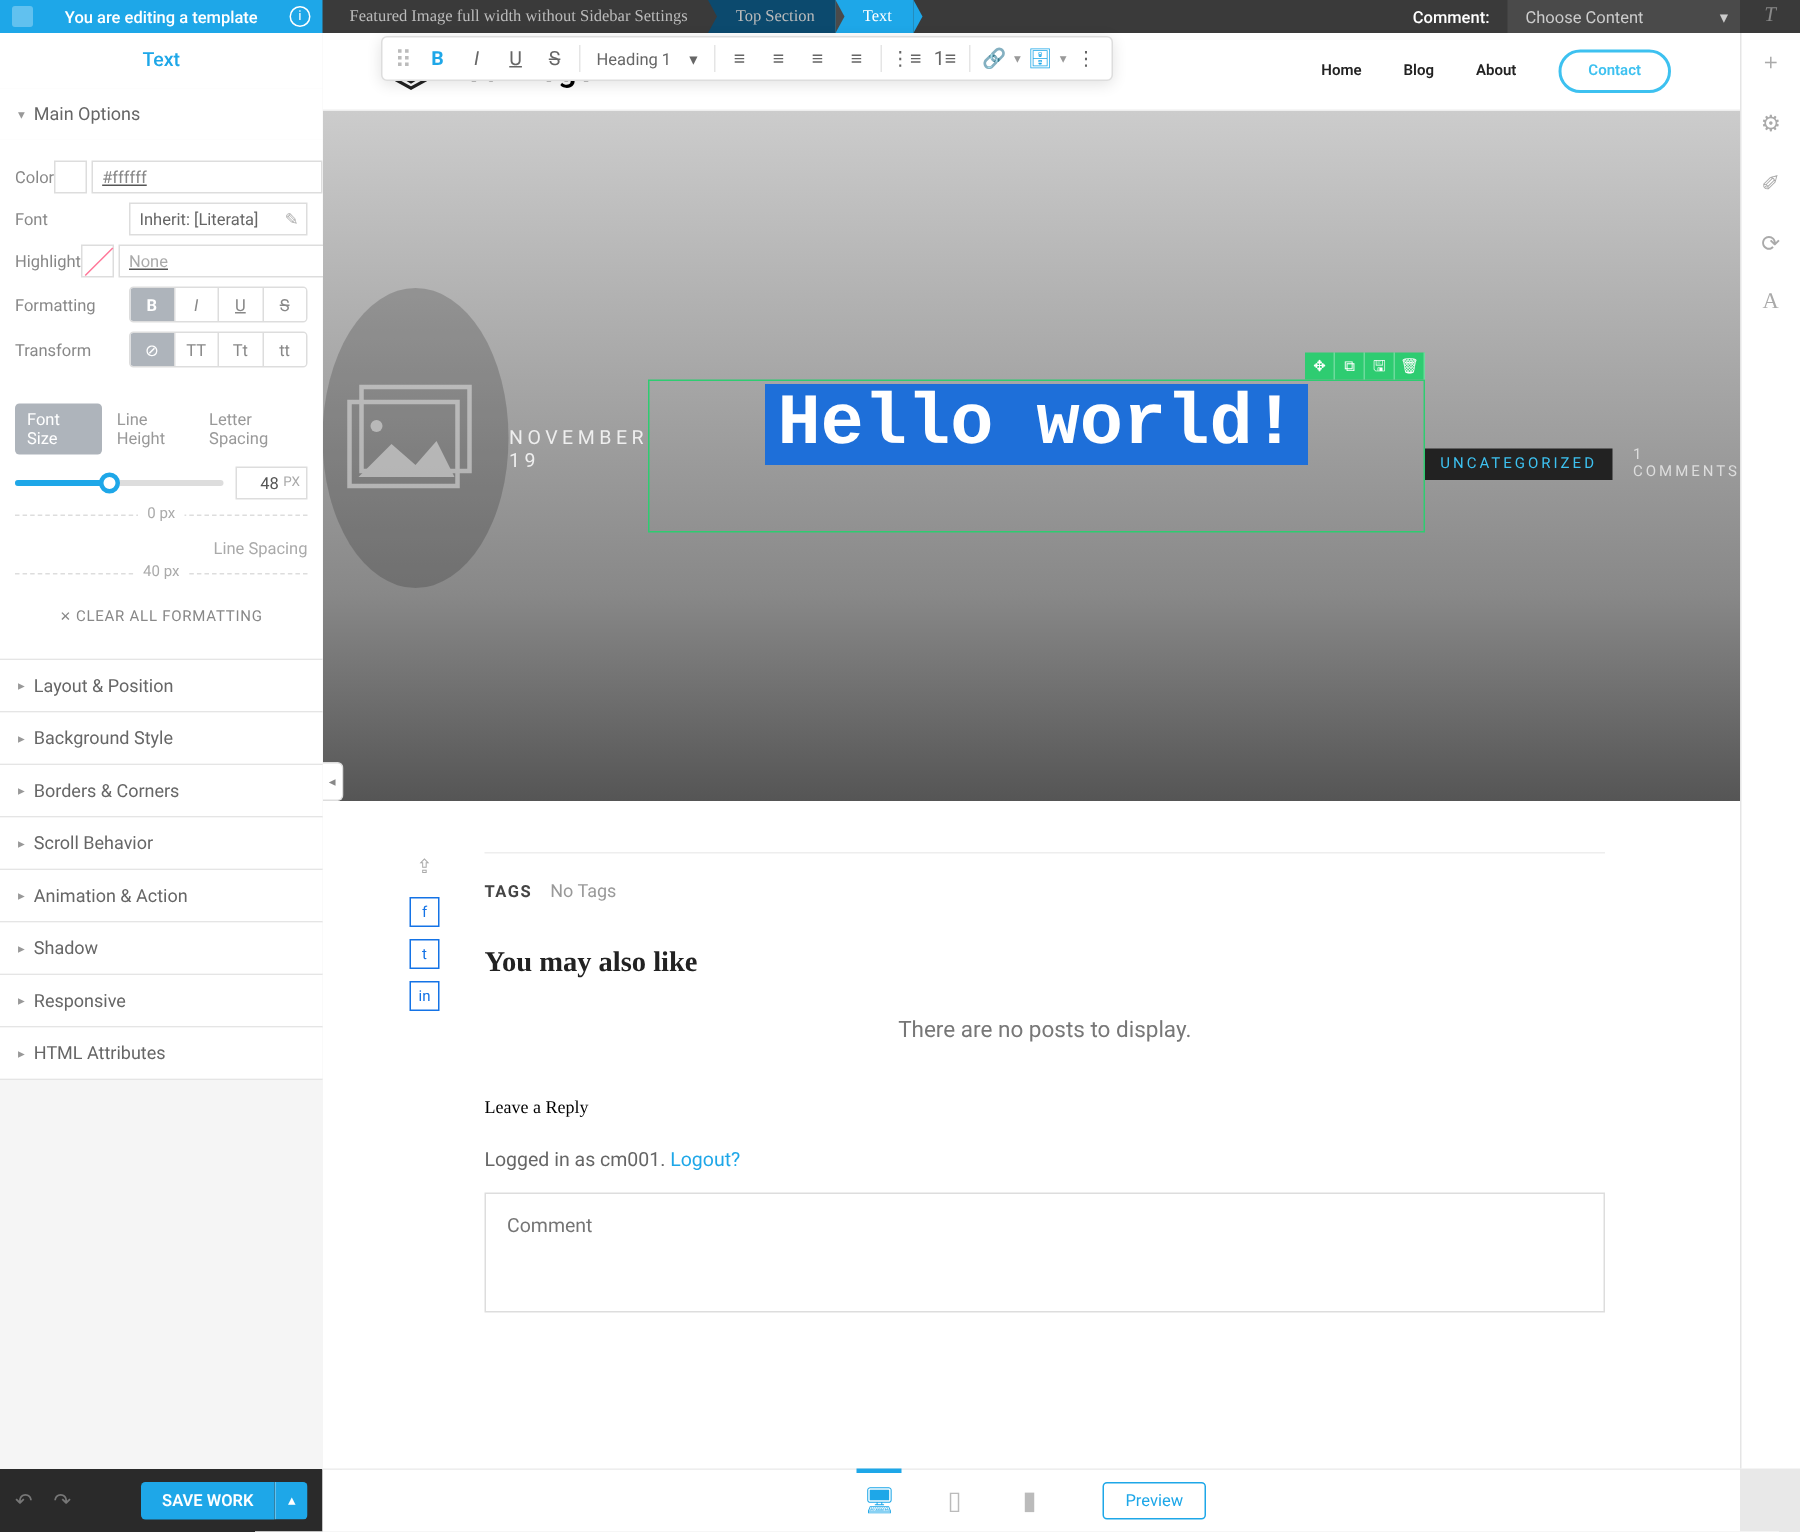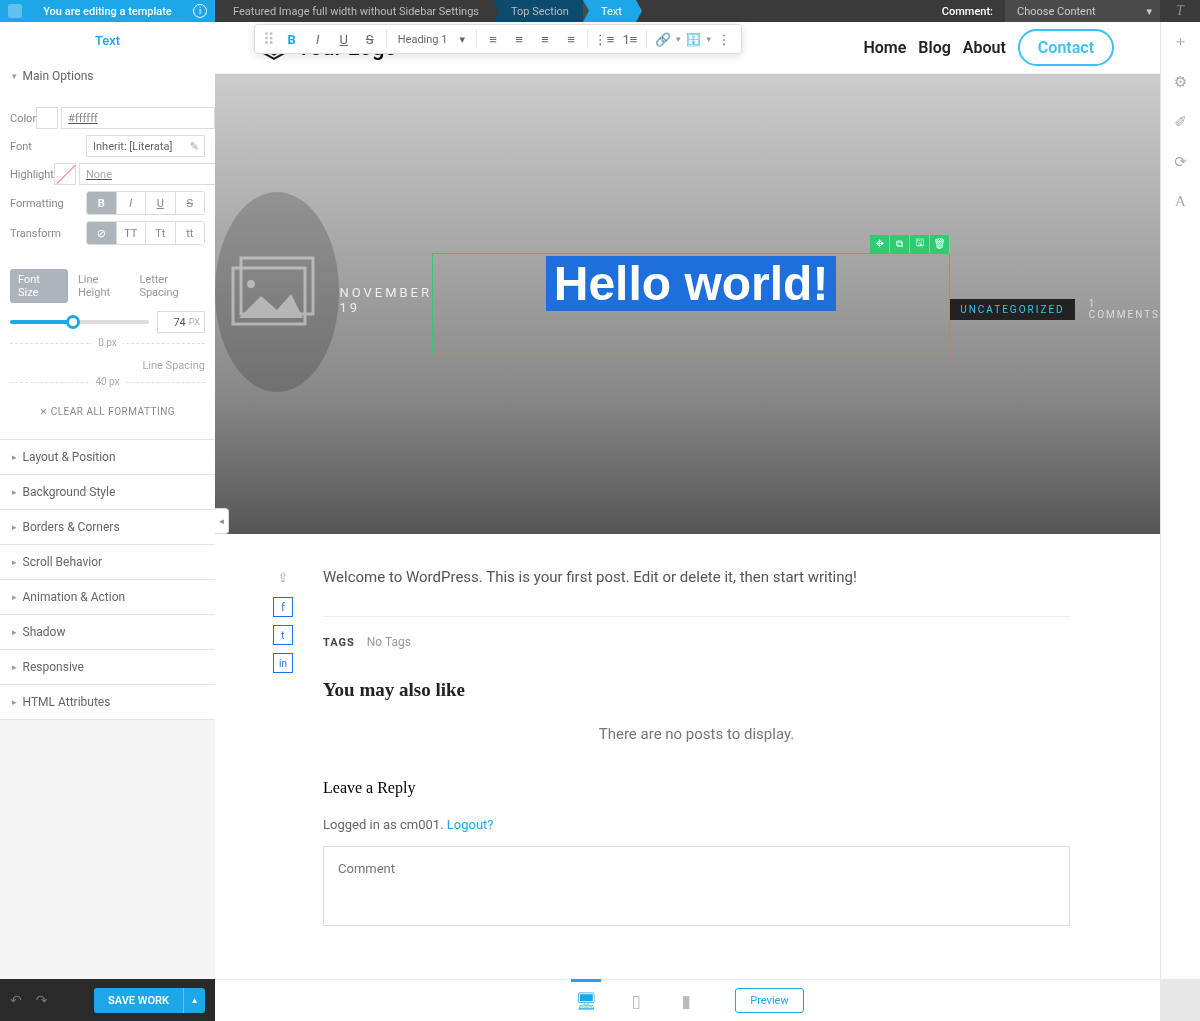--- a/index.html
+++ b/index.html
@@ -6,21 +6,21 @@
 body { background:#e8e8e8; overflow:hidden; }
 .app { width:1200px; height:1021px; position:relative; }
 
 
 .topbar { height:22px; display:flex; background:#3a3a3a; color:#999; font-size:11px; align-items:center; }
 .topbar-left { background:#1ea7e8; color:#fff; display:flex; align-items:center; height:100%; padding:0 8px; width:215px; justify-content:space-between;}
 .topbar-logo { width:14px; height:14px; background:rgba(255,255,255,0.3); border-radius:2px;}
 .topbar-left-text { flex:1; text-align:center; font-weight:500;}
 .topbar-info { width:14px; height:14px; border:1px solid #fff; border-radius:50%; font-size:9px; display:flex; align-items:center; justify-content:center;}
 .bc { display:flex; align-items:center; height:100%; }
-.bc-item { padding:0 14px 0 18px; height:100%; display:flex; align-items:center; position:relative; color:#bbb; }
+.bc-item { padding:0 14px 0 18px; height:100%; display:flex; align-items:center; position:relative; color:#bbb;font-family:Liberation Serif, serif; }
 .bc-item::after { content:""; position:absolute; right:-6px; top:0; border-left:6px solid #3a3a3a; border-top:11px solid transparent; border-bottom:11px solid transparent; z-index:2;}
 .bc-item.main::after{ border-left-color:#3a3a3a; }
 .bc-item.sect { background:#0c4a6e; }
 .bc-item.sect::after{ border-left-color:#4a4a4a; }
 .bc-item.active { background:#1ea7e8; color:#fff; }
 .bc-item.active::after{ border-left-color:#1ea7e8; }
 .topbar-right { margin-left:auto; display:flex; align-items:center; height:100%;}
 .content-label { padding:0 12px; color:#fff; font-weight:500;}
 .content-select { background:#4a4a4a; color:#ccc; padding:0 30px 0 12px; height:100%; display:flex; align-items:center; position:relative; width:155px;}
 .content-select::after { content:"▾"; position:absolute; right:8px;}
@@ -74,58 +74,58 @@
 .rightbar div{ font-size:15px;}
 
 
 .canvas { position:absolute; left:215px; right:40px; top:22px; bottom:42px; background:#fff; overflow-y:auto;}
 .collapse-tab { position:absolute; left:215px; top:508px; width:14px; height:26px; background:#fff; border:1px solid #ddd; border-left:none; border-radius:0 4px 4px 0; display:flex; align-items:center; justify-content:center; font-size:9px; color:#888; z-index:5;}
 
 
 .page-hdr { height:52px; display:flex; align-items:center; padding:0 46px; background:#fff; border-bottom:1px solid #eee;}
 .logo { display:flex; align-items:center; gap:10px; font-family:Georgia,serif; font-size:22px; font-weight:500;}
 .logo-mark { width:26px; height:26px; }
-.nav { margin-left:auto; display:flex; gap:12px; align-items:center; font-size:16px; font-weight:600; color:#222;}
+.nav { margin-left:auto; display:flex; gap:28px; align-items:center; font-size:10px; font-weight:600; color:#222;}
 .nav .contact { border:2px solid #3dc1f0; color:#3dc1f0; padding:7px 18px; border-radius:20px; font-weight:600;}
 
 
 .float-tb { position:absolute; left:254px; top:24px; background:#fff; border:1px solid #ddd; border-radius:4px; box-shadow:0 2px 10px rgba(0,0,0,0.12); display:flex; align-items:center; height:30px; padding:0 4px; z-index:10;}
 .float-tb .grip{ color:#bbb; padding:0 4px; cursor:move;}
 .float-tb button{ background:none; border:none; width:26px; height:26px; color:#666; font-size:13px; cursor:pointer;}
 .float-tb button.on{ color:#1ea7e8;}
 .float-tb .sep{ width:1px; height:18px; background:#e5e5e5; margin:0 3px;}
 .float-tb .head-sel{ font-size:11px; color:#666; padding:0 8px; display:flex; align-items:center; gap:12px;}
 .float-tb .db{ color:#1ea7e8;}
 
 
 .hero { height:460px; background:linear-gradient(#ccc 0%, #888 70%, #555 100%); display:flex; flex-direction:row; align-items:center; justify-content:center; position:relative; color:#fff;}
 .img-ph { width:200px; height:200px; background:rgba(0,0,0,0.18); border-radius:50%; display:flex; align-items:center; justify-content:center; margin-bottom:24px;}
 .img-ph svg{ opacity:0.5;}
 .hero-date { font-size:13px; letter-spacing:3px; color:#eee; margin-bottom:8px;}
 .edit-frame { border:1px solid #2ecc71; width:832px; padding:2px 0 44px; position:relative; text-align:center;}
-.hero-title { font-family:Liberation Sans, sans-serif; font-size:48px; font-weight:700; background:#1e6fd9; color:#fff; display:inline-block; padding:0 8px;}
+.hero-title { font-family:Liberation Mono, monospace; font-size:48px; font-weight:700; background:#1e6fd9; color:#fff; display:inline-block; padding:0 8px;}
 .edit-ctrls { position:absolute; right:-1px; top:-19px; display:flex;}
 .edit-ctrls div{ width:20px; height:18px; background:#2ecc71; color:#fff; font-size:10px; display:flex; align-items:center; justify-content:center; border-right:1px solid rgba(255,255,255,0.3);}
 .hero-meta { margin-top:10px; display:flex; align-items:center; gap:14px; font-size:10px; letter-spacing:2px;}
 .cat-badge { background:#222; color:#3dc1f0; padding:5px 10px;}
 .comments { color:#ddd;}
 
 
 .content { padding:34px 90px 40px 56px; display:flex; gap:28px;}
 .share-col { width:24px; display:flex; flex-direction:column; align-items:center; gap:8px; padding-top:2px;}
 .share-ic { width:20px; height:20px; border:1px solid #1473e6; color:#1473e6; font-size:10px; display:flex; align-items:center; justify-content:center;}
 .share-top { color:#aaa; font-size:13px; margin-bottom:4px;}
 .main-col { flex:1;}
 .post-text { font-size:15px; color:#555; margin-bottom:30px;}
 .tags-row { border-top:1px solid #eee; padding:18px 0; font-size:12px;}
 .tags-row b { letter-spacing:1px; color:#444; margin-right:12px; font-size:11px;}
 .tags-row span{ color:#999;}
 .also-like { font-family:Georgia,serif; font-size:19px; font-weight:600; margin:12px 0 24px; color:#222;}
 .no-posts { text-align:center; color:#777; font-size:15px; margin-bottom:36px;}
-.reply-h { font-family:Georgia,serif; font-size:16px; margin-bottom:20px;}
+.reply-h { font-family:Georgia,serif; font-size:12px; margin-bottom:20px;}
 .logged { font-size:13px; color:#666; margin-bottom:14px;}
 .logged a{ color:#1ea7e8; text-decoration:none;}
 .comment-box { width:100%; height:80px; border:1px solid #ddd; padding:14px; font-size:13px; color:#aaa; resize:none;}
 
 
 .footer { position:absolute; left:215px; right:40px; bottom:0; height:42px; background:#fff; border-top:1px solid #eee; display:flex; align-items:center; justify-content:center; gap:20px;}
 .device { width:30px; height:30px; display:flex; align-items:center; justify-content:center; color:#bbb; font-size:17px; position:relative;}
 .device.active{ color:#1ea7e8;}
 .device.active::before{content:""; position:absolute; top:-7px; left:0; right:0; height:3px; background:#1ea7e8;}
 .preview-btn { border:1px solid #1ea7e8; color:#1ea7e8; font-size:11px; padding:5px 14px; border-radius:3px; margin-left:14px;}
@@ -207,21 +207,21 @@
           <span class="active">Font Size</span>
           <span>Line Height</span>
           <span>Letter Spacing</span>
         </div>
         <div class="slider-row">
           <div class="slider">
               <div class="slider-fill"></div>
               <div class="slider-thumb"></div>
             </div>
           <div class="slider-val">
-              <span>74</span>
+              <span>48</span>
               <span class="unit">PX</span>
             </div>
         </div>
         <div class="dashed-sep"><span>0 px</span></div>
         <div class="line-sp-label">Line Spacing</div>
         <div class="dashed-sep"><span>40 px</span></div>
         <div class="clear-fmt">CLEAR ALL FORMATTING</div>
       </div>
     </div>
 
@@ -337,21 +337,20 @@
     </div>
 
     <div class="content">
       <div class="share-col">
         <div class="share-top">⇪</div>
         <div class="share-ic">f</div>
         <div class="share-ic">t</div>
         <div class="share-ic">in</div>
       </div>
       <div class="main-col">
-        <div class="post-text">Welcome to WordPress. This is your first post. Edit or delete it, then start writing!</div>
         <div class="tags-row"><b>TAGS</b><span>No Tags</span></div>
         <div class="also-like">You may also like</div>
         <div class="no-posts">There are no posts to display.</div>
         <div class="reply-h">Leave a Reply</div>
         <div class="logged"><span>Logged in as cm001. </span><a>Logout?</a></div>
         <textarea class="comment-box" placeholder="Comment" style=""></textarea>
       </div>
     </div>
   </div>
 

